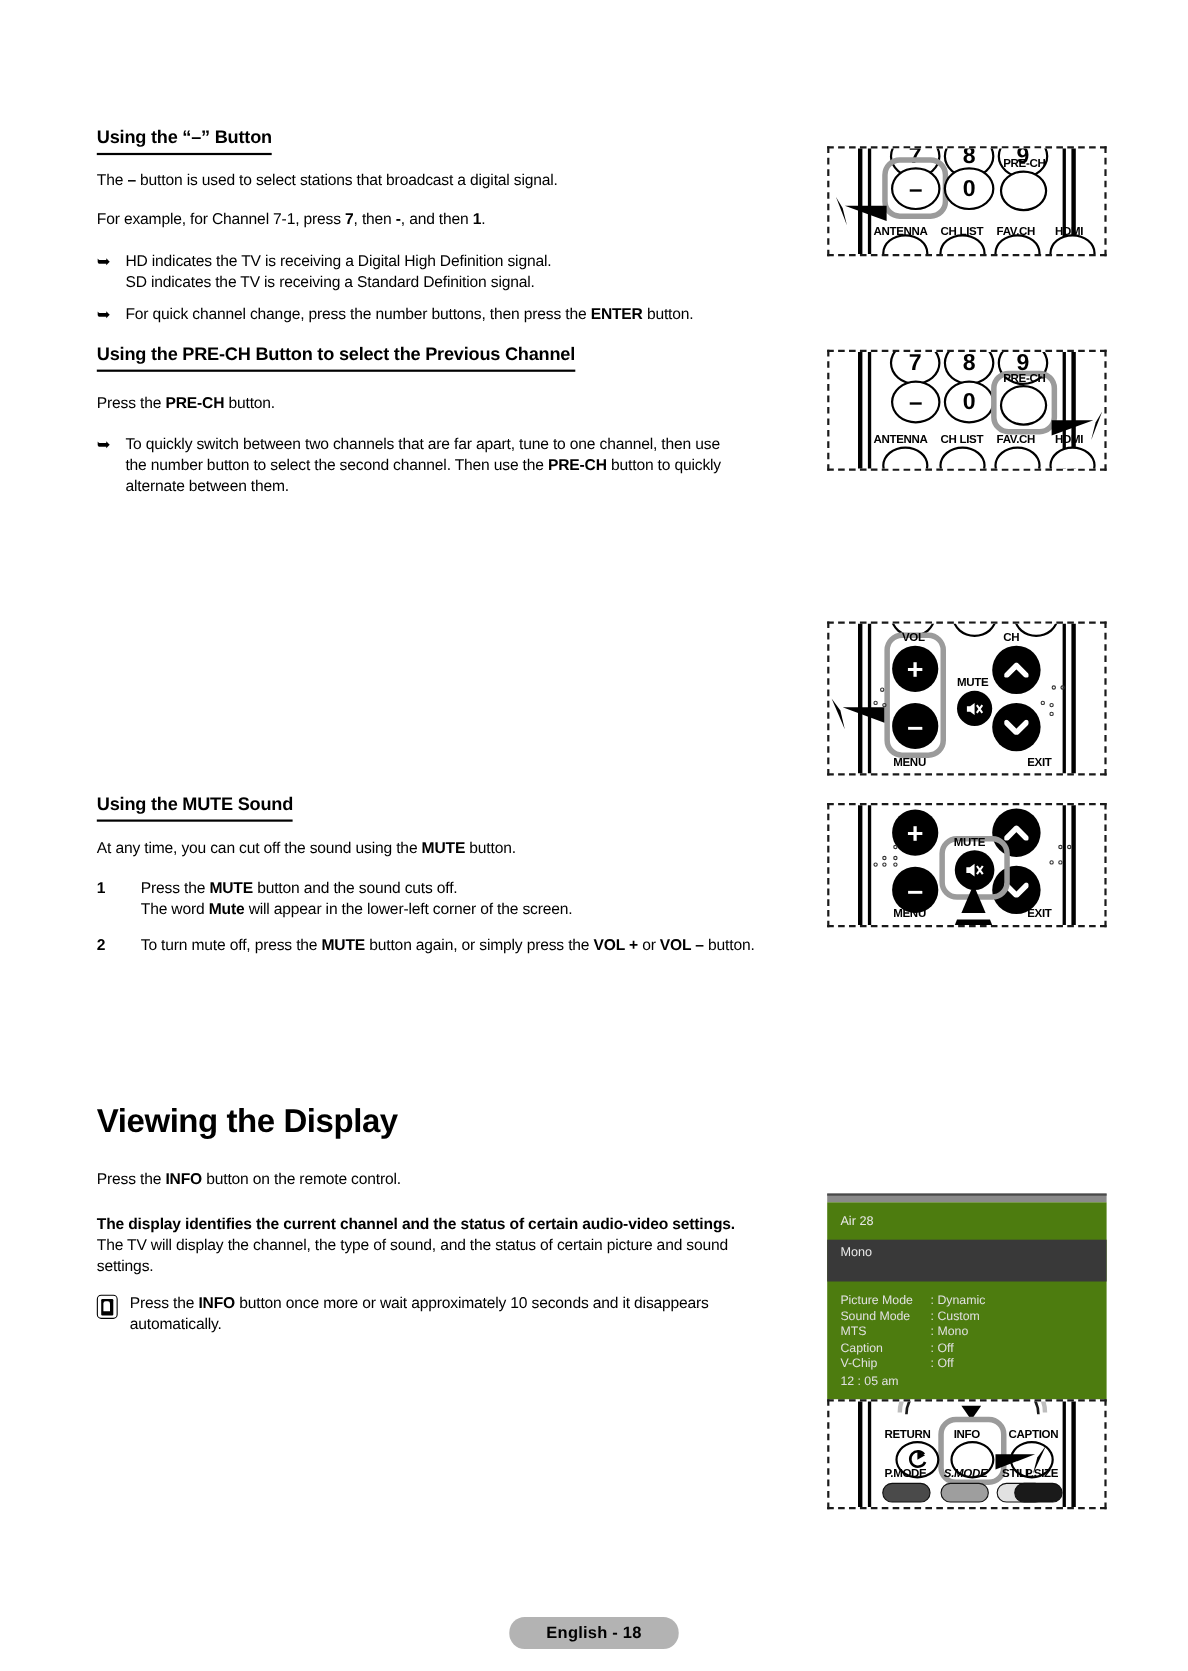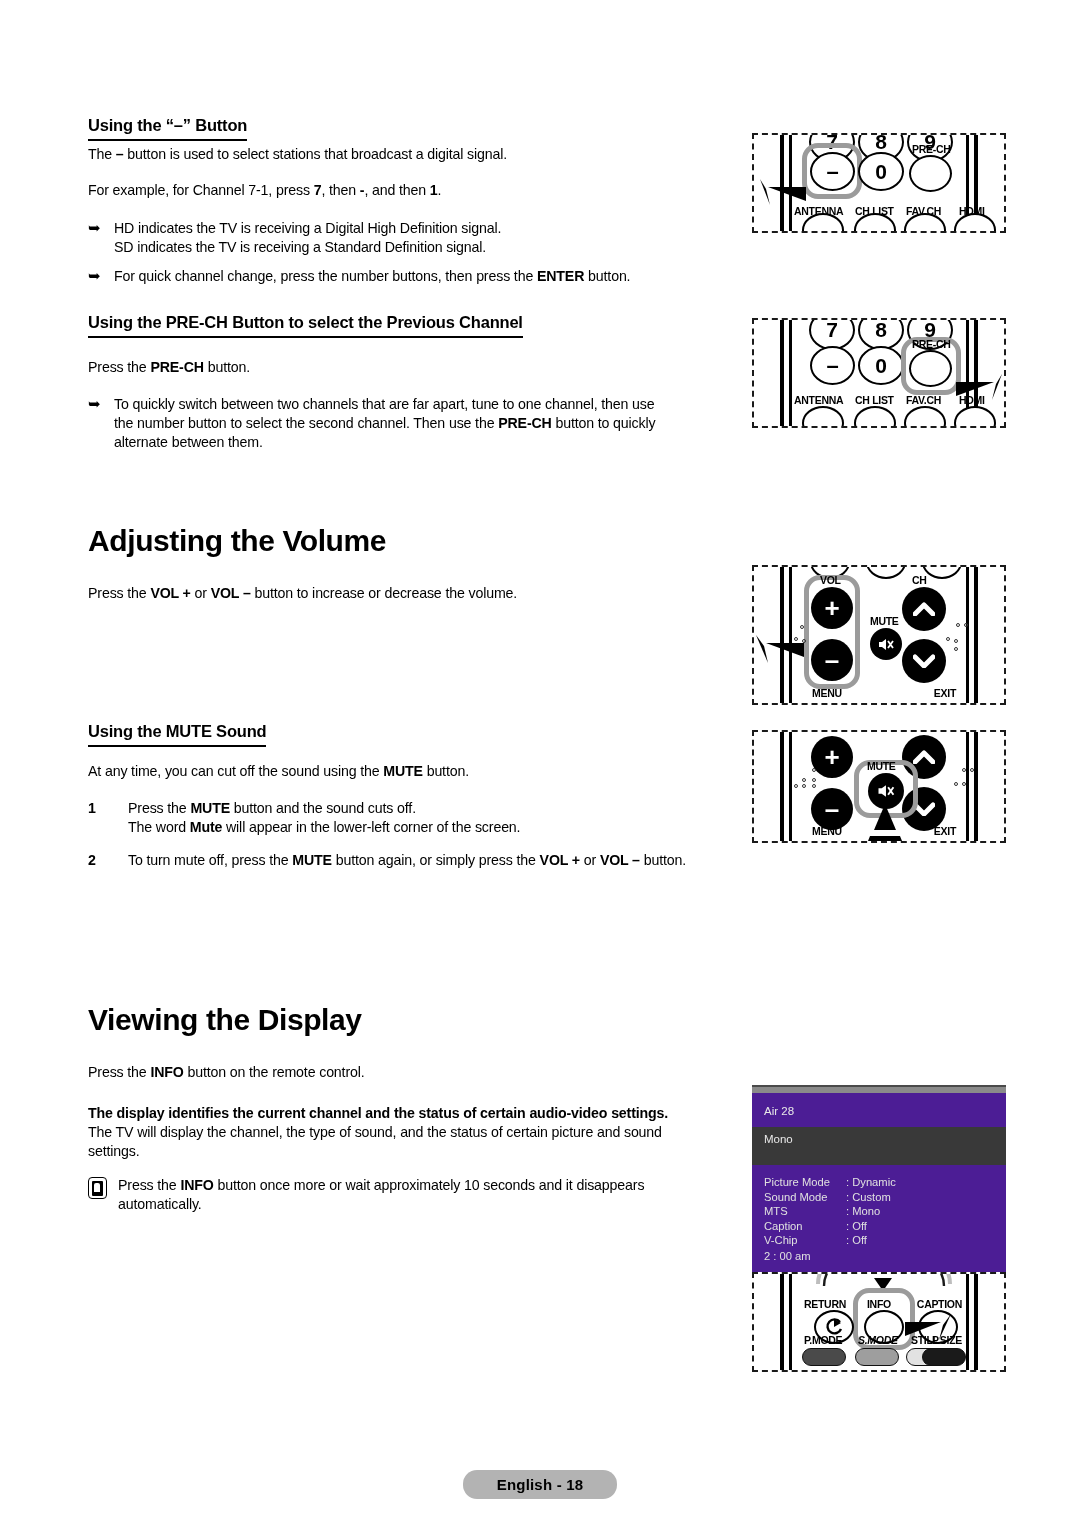--- a/index.html
+++ b/index.html
@@ -98,21 +98,21 @@
   .btn-dark {
     position:absolute; border-radius:50%; background:#000;
     display:flex; align-items:center; justify-content:center;
     color:#fff; font-weight:bold;
   }
   .dot { position:absolute; width:4px; height:4px; border-radius:50%; border:1.2px solid #333; }
 
   
   .osd { position:absolute; }
   .osd-topbar { height:8px; background:#8a8a8a; border-top:2px solid #4a4a4a; }
-  .osd-body { background:#4c1d95; padding:10px 0 12px 0; }
+  .osd-body { background:#4d7c0f; padding:10px 0 12px 0; }
   .osd-ch { color:#e8e8e8; font-size:11.5px; padding:2px 12px 10px 12px; }
   .osd-mono { background:#393939; color:#e8e8e8; font-size:11.5px; padding:6px 12px 20px 12px; }
   .osd-rows { padding:10px 12px 0 12px; }
   .osd-row { display:flex; color:#e0e0e0; font-size:11.2px; line-height:14.5px; }
   .osd-row .k { width:82px; flex:0 0 82px; }
   .osd-row .v { }
   .osd-time { color:#e0e0e0; font-size:11.2px; line-height:15px; padding-top:1px; }
 
   
   .footer {
@@ -125,21 +125,21 @@
   }
 </style>
 </head>
 <body>
 
 <div class="page">
 
   <div class="col-text" style="top:116px;">
     <h2 class="sub">Using the “–” Button</h2>
 
-    <p class="body" style="margin-top:4px;"><span>The </span><span class="b">–</span><span> button is used to select stations that broadcast a digital signal.</span></p>
+    <p class="body" style="margin-top:14px;"><span>The </span><span class="b">–</span><span> button is used to select stations that broadcast a digital signal.</span></p>
 
     <p class="body" style="margin-top:17px;"><span>For example, for Channel 7-1, press </span><span class="b">7</span><span>, then </span><span class="b">-</span><span>, and then </span><span class="b">1</span><span>.</span></p>
 
     <div class="bullet-row" style="margin-top:19px;">
       <span class="bullet-glyph">➥</span>
       <p class="body">
         <span>HD indicates the TV is receiving a Digital High Definition signal.</span><br>
         <span>SD indicates the TV is receiving a Standard Definition signal.</span>
       </p>
     </div>
@@ -158,24 +158,20 @@
     <div class="bullet-row" style="margin-top:18px;">
       <span class="bullet-glyph">➥</span>
       <p class="body">
         <span>To quickly switch between two channels that are far apart, tune to one channel, then use</span><br>
         <span>the number button to select the second channel. Then use the </span><span class="b">PRE-CH</span><span> button to quickly</span><br>
         <span>alternate between them.</span>
       </p>
     </div>
   </div>
 
-  <div class="col-text" style="top:524px;">
-    <h1 class="big">Adjusting the Volume</h1>
-    <p class="body" style="margin-top:26px;"><span>Press the </span><span class="b">VOL +</span><span> or </span><span class="b">VOL –</span><span> button to increase or decrease the volume.</span></p>
-  </div>
 
   <div class="col-text" style="top:722px;">
     <h2 class="sub">Using the MUTE Sound</h2>
 
     <p class="body" style="margin-top:15px;"><span>At any time, you can cut off the sound using the </span><span class="b">MUTE</span><span> button.</span></p>
 
     <div class="bullet-row" style="margin-top:18px;">
       <span class="num-glyph">1</span>
       <p class="body">
         <span>Press the </span><span class="b">MUTE</span><span> button and the sound cuts off.</span><br>
@@ -395,21 +391,21 @@
           <span class="v">: Mono</span>
         </div>
         <div class="osd-row">
           <span class="k">Caption</span>
           <span class="v">: Off</span>
         </div>
         <div class="osd-row">
           <span class="k">V-Chip</span>
           <span class="v">: Off</span>
         </div>
-        <div class="osd-time">2 : 00 am</div>
+        <div class="osd-time">12 : 05 am</div>
       </div>
     </div>
   </div>
 
   <div class="frame" style="left:752px; top:1272px; width:254px; height:100px;">
     <div class="rail" style="left:26px; width:4px; top:-4px; bottom:-4px;"></div>
     <div class="rail" style="left:35px; width:3px; top:-4px; bottom:-4px;"></div>
     <div class="rail" style="right:26px; width:4px; top:-4px; bottom:-4px;"></div>
     <div class="rail" style="right:35px; width:3px; top:-4px; bottom:-4px;"></div>
 

